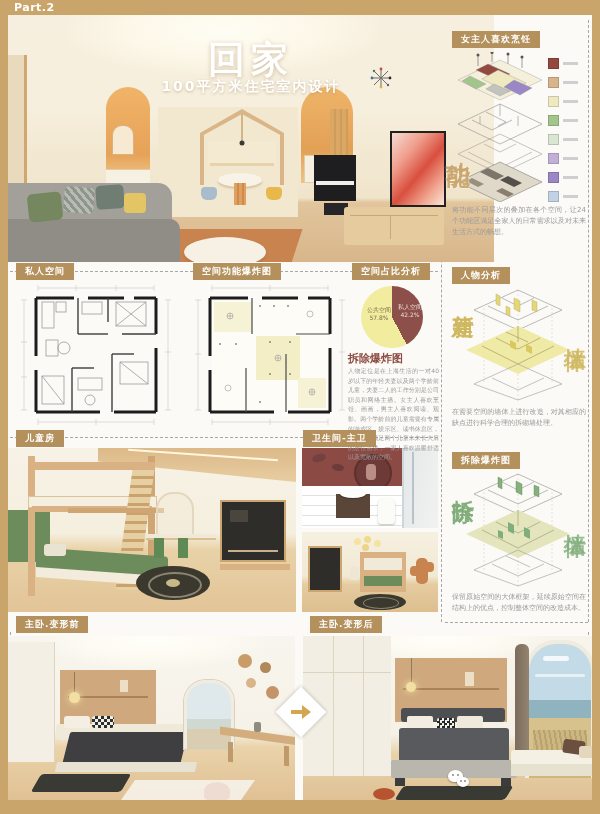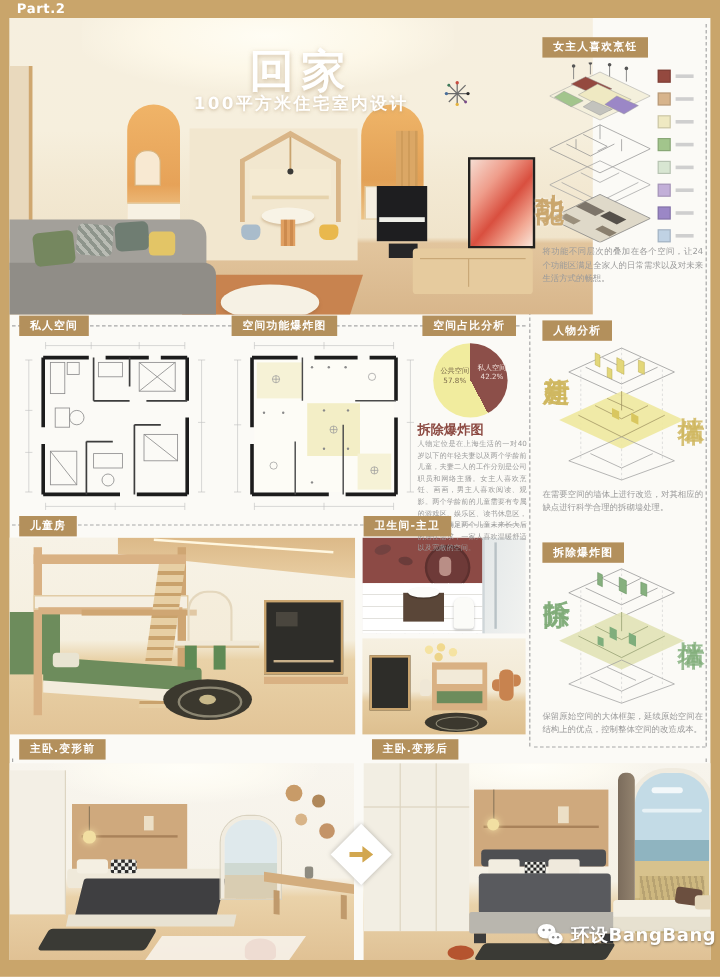--- a/index.html
+++ b/index.html
@@ -641,14 +641,13 @@
   <div class="wx">
     <div class="b1">
         <span class="e" style="left:4px;top:4px;"></span>
         <span class="e" style="left:9px;top:4px;"></span>
       </div>
     <div class="b2">
         <span class="e" style="left:3px;top:3px;"></span>
         <span class="e" style="left:7px;top:3px;"></span>
       </div>
   </div>
-  <span>环设BangBang</span>
 </div>
 
 </body></html>

